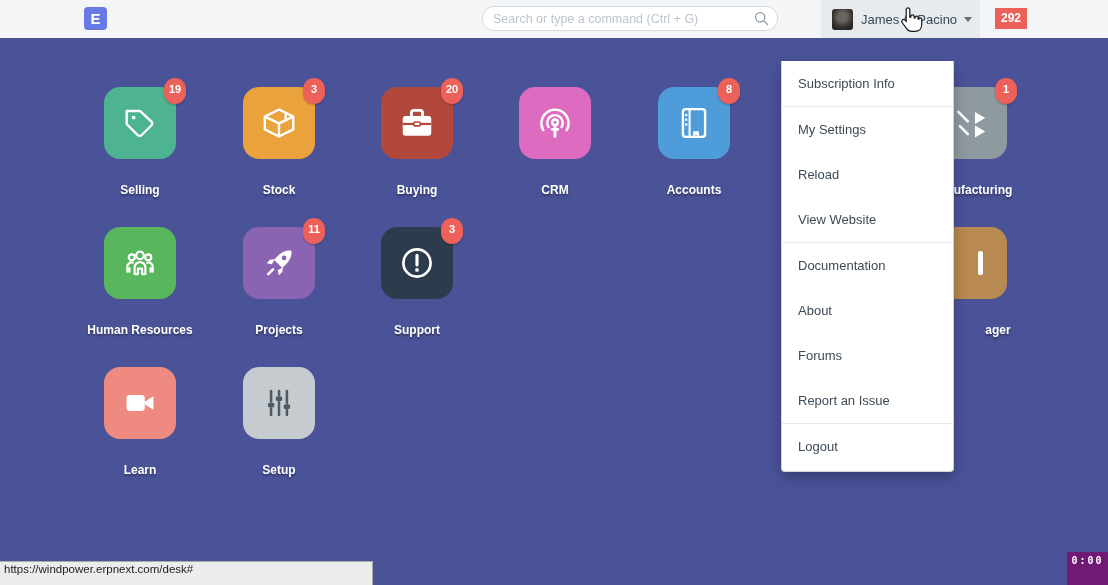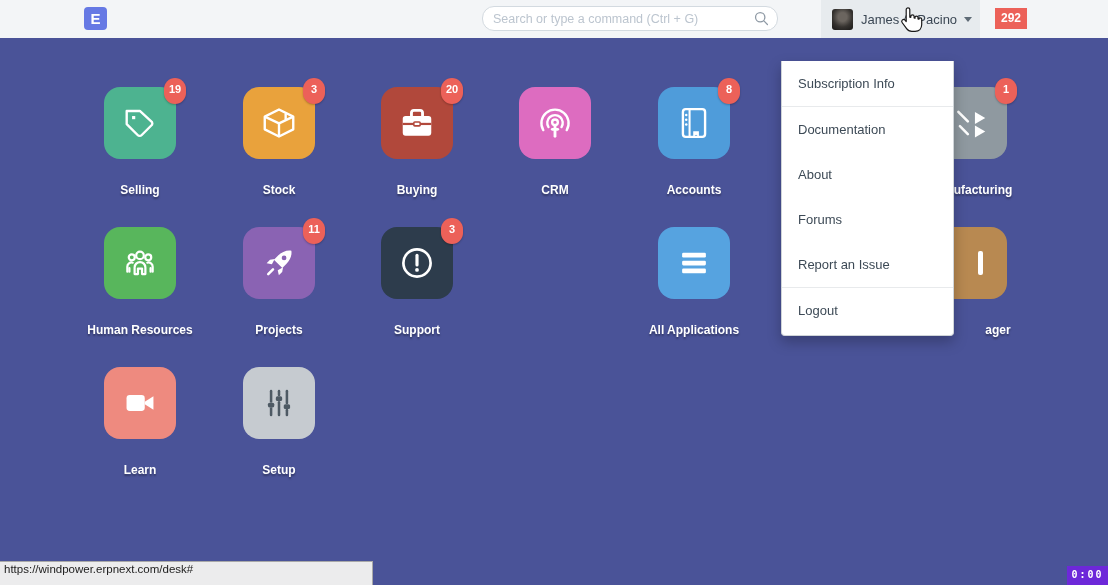--- a/index.html
+++ b/index.html
@@ -47,21 +47,21 @@
                border:1px solid #cfd4d8; border-top:none; border-radius:0 0 4px 4px;
                box-shadow:0 6px 14px rgba(0,0,0,0.25); padding-bottom:2px;margin-top:23px; }
   .menu-group { border-top:1px solid #e8eaec; }
   .menu-group:first-child { border-top:none; }
   .menu-item { height:45px; line-height:45px; padding:0 16px; font-size:13px; color:#3d4a56; cursor:pointer; }
 
   
   .status-bar { position:absolute; left:0; bottom:0; width:373px; height:24px; background:#ececed;
                 border-top:1px solid #a9a9a9; border-right:1px solid #a9a9a9; z-index:90;
                 font-size:11.5px; color:#1c1c1c; line-height:15px; padding-left:4px; }
-  .rec-timer { position:absolute; right:0; bottom:0; width:41px; height:19px; background:#6d28d9; z-index:95;
+  .rec-timer { position:absolute; right:0; bottom:0; width:41px; height:33px; background:#701a75; z-index:95;
                color:#fff; font-family:"DejaVu Sans Mono", monospace; font-size:10px; font-weight:bold;
                text-align:center; line-height:17px; letter-spacing:2px; }
 
   .cursor { position:absolute; left:896px; top:6px; z-index:120; pointer-events:none; }
 </style>
 </head>
 <body>
 
 <div class="stage">
 
@@ -198,30 +198,20 @@
       <svg class="glyph" viewBox="0 0 24 24">
         <circle cx="12" cy="12" r="8.6" fill="none" stroke="#fff" stroke-width="1.7"></circle>
         <line x1="12" y1="7.2" x2="12" y2="13.2" stroke="#fff" stroke-width="2" stroke-linecap="round"></line>
         <circle cx="12" cy="16.4" r="1.2" fill="#fff"></circle>
       </svg>
     </div>
     <div class="tile-label">Support</div>
   </div>
 
 
-  <div class="cell" style="left:625px;top:227px">
-    <div class="tile t-allapps">
-      <svg class="glyph" viewBox="0 0 24 24">
-        <rect x="4.5" y="5.5" width="15" height="3" rx="0.8" fill="#fff"></rect>
-        <rect x="4.5" y="10.5" width="15" height="3" rx="0.8" fill="#fff"></rect>
-        <rect x="4.5" y="15.5" width="15" height="3" rx="0.8" fill="#fff"></rect>
-      </svg>
-    </div>
-    <div class="tile-label">All Applications</div>
-  </div>
 
   <div class="cell" style="left:902px;top:227px">
     <div class="tile t-ager">
       <span class="glyph-sliver"></span>
     </div>
     <div class="tile-label shift-east">ager</div>
   </div>
 
   <div class="cell" style="left:71px;top:367px">
     <div class="tile t-learn">
@@ -248,20 +238,25 @@
       </svg>
     </div>
     <div class="tile-label">Setup</div>
   </div>
 
   <div class="user-menu">
     <div class="menu-group">
       <div class="menu-item">Subscription Info</div>
     </div>
     <div class="menu-group">
+      <div class="menu-item">My Settings</div>
+      <div class="menu-item">Reload</div>
+      <div class="menu-item">View Website</div>
+    </div>
+    <div class="menu-group">
       <div class="menu-item">Documentation</div>
       <div class="menu-item">About</div>
       <div class="menu-item">Forums</div>
       <div class="menu-item">Report an Issue</div>
     </div>
     <div class="menu-group">
       <div class="menu-item">Logout</div>
     </div>
   </div>
 

